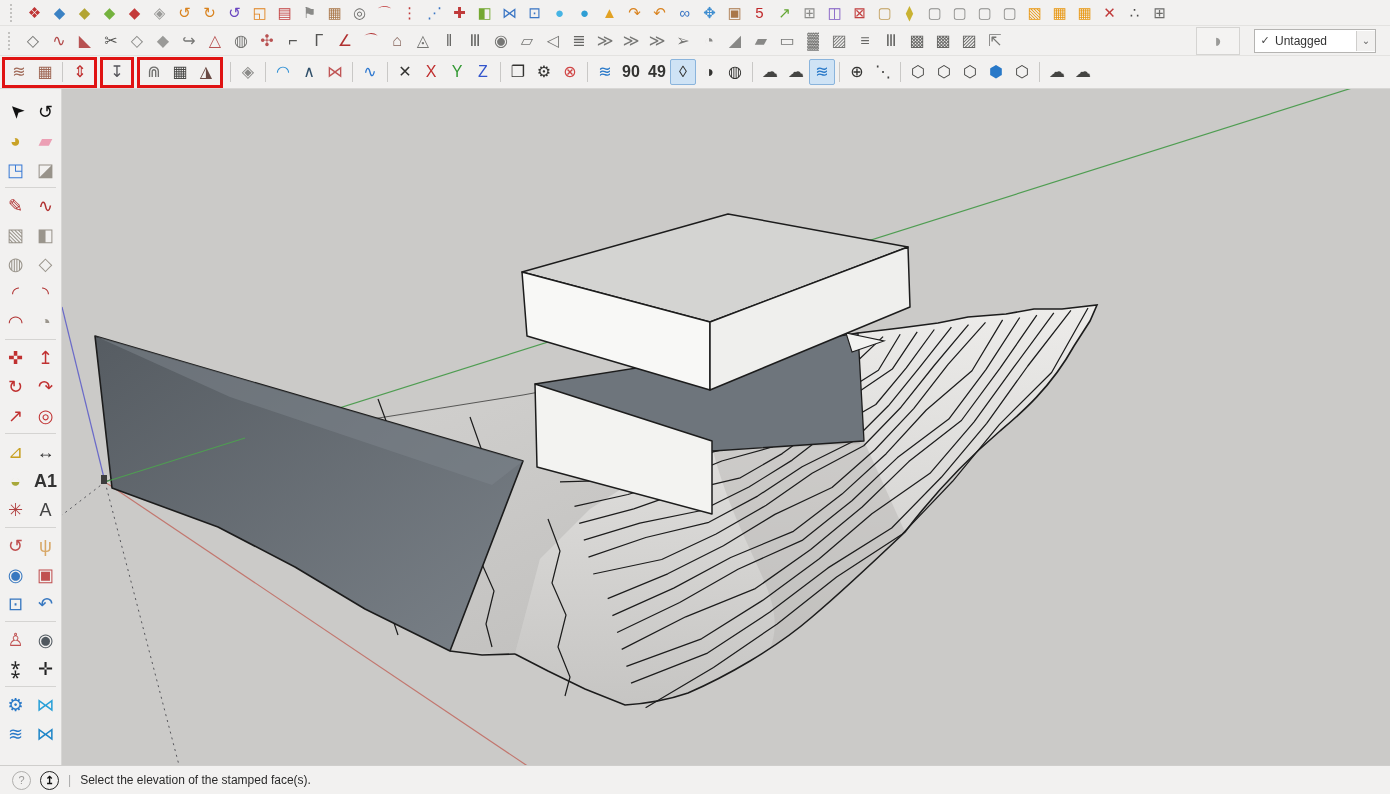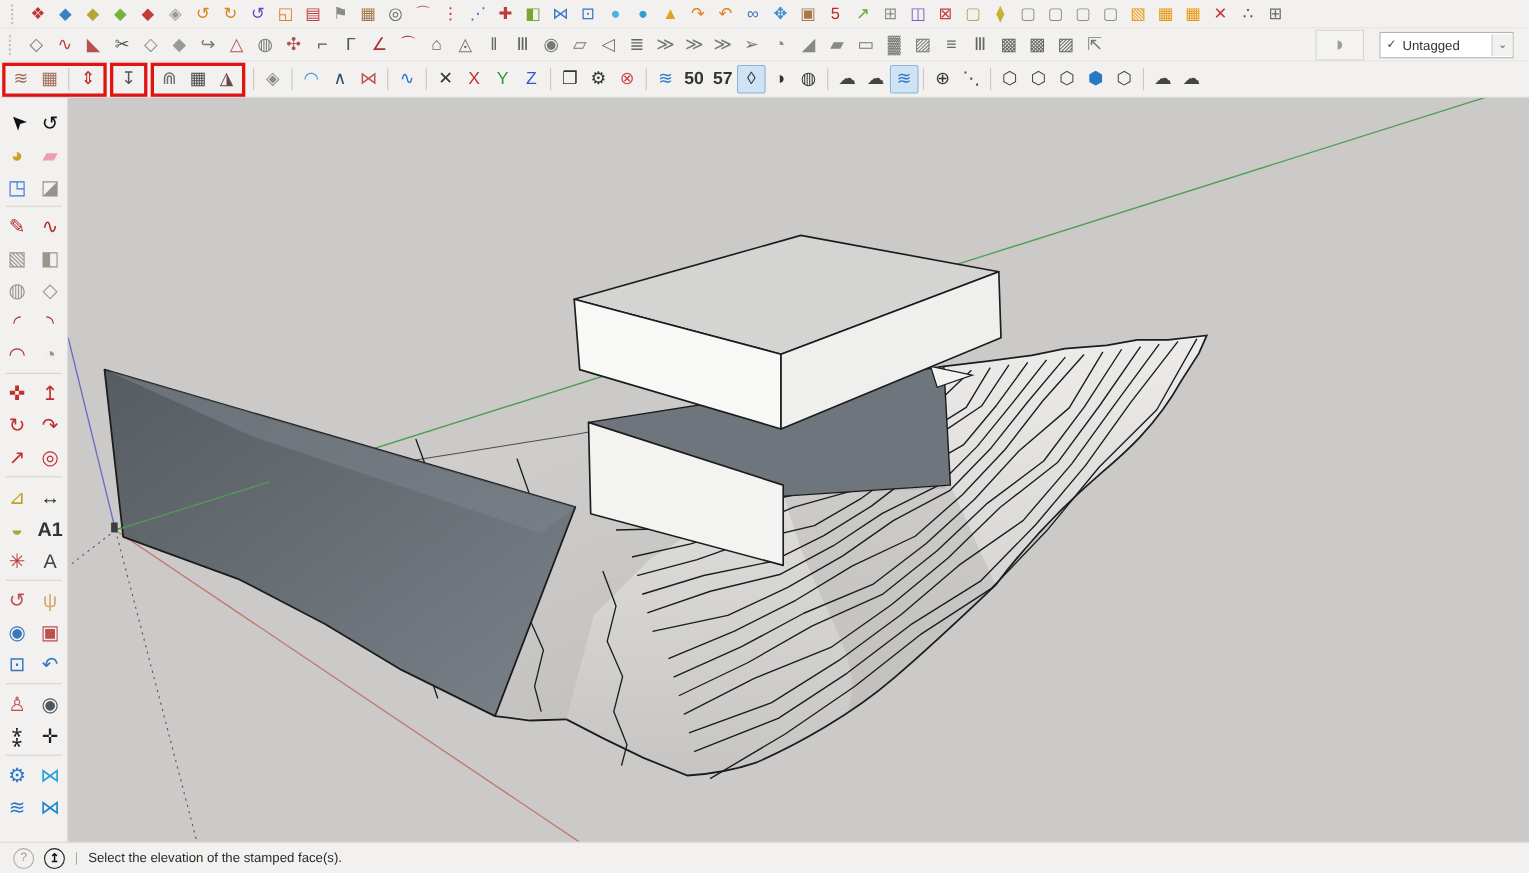--- a/index.html
+++ b/index.html
@@ -180,22 +180,22 @@
     <span class="icon" title="lock-free" style="color: rgb(51, 51, 49);">✕</span>
     <span class="icon" title="lock-x-axis" style="color: rgb(192, 48, 48);">X</span>
     <span class="icon" title="lock-y-axis" style="color: rgb(51, 153, 51);">Y</span>
     <span class="icon" title="lock-z-axis" style="color: rgb(51, 85, 204);">Z</span>
     <span class="sep"></span>
     <span class="icon" title="open-folder" style="color: rgb(51, 51, 49);">❐</span>
     <span class="icon" title="settings-gear" style="color: rgb(51, 51, 49);">⚙</span>
     <span class="icon" title="cancel-circle" style="color: rgb(208, 69, 69);">⊗</span>
     <span class="sep"></span>
     <span class="icon" title="layers-opacity" style="color: rgb(40, 120, 200);">≋</span>
-    <span class="icon small-txt" title="opacity-50" style="color: rgb(51, 51, 49);">50</span>
-    <span class="icon small-txt" title="opacity-75" style="color: rgb(51, 51, 49);">57</span>
+    <span class="icon small-txt" title="opacity-50" style="color: rgb(51, 51, 49);">90</span>
+    <span class="icon small-txt" title="opacity-75" style="color: rgb(51, 51, 49);">49</span>
     <span class="icon sel" title="drop-solid" style="color: rgb(51, 51, 49);">◊</span>
     <span class="icon" title="drop-half" style="color: rgb(51, 51, 49);">◑</span>
     <span class="icon" title="circle-hatch" style="color: rgb(51, 51, 49);">◍</span>
     <span class="sep"></span>
     <span class="icon" title="cloud-remove" style="color: rgb(68, 68, 66);">☁</span>
     <span class="icon" title="cloud-download" style="color: rgb(68, 68, 66);">☁</span>
     <span class="icon sel" title="layers-pick" style="color: rgb(40, 120, 200);">≋</span>
     <span class="sep"></span>
     <span class="icon" title="add-point" style="color: rgb(51, 51, 49);">⊕</span>
     <span class="icon" title="dotted-guide" style="color: rgb(68, 68, 66);">⋱</span>

